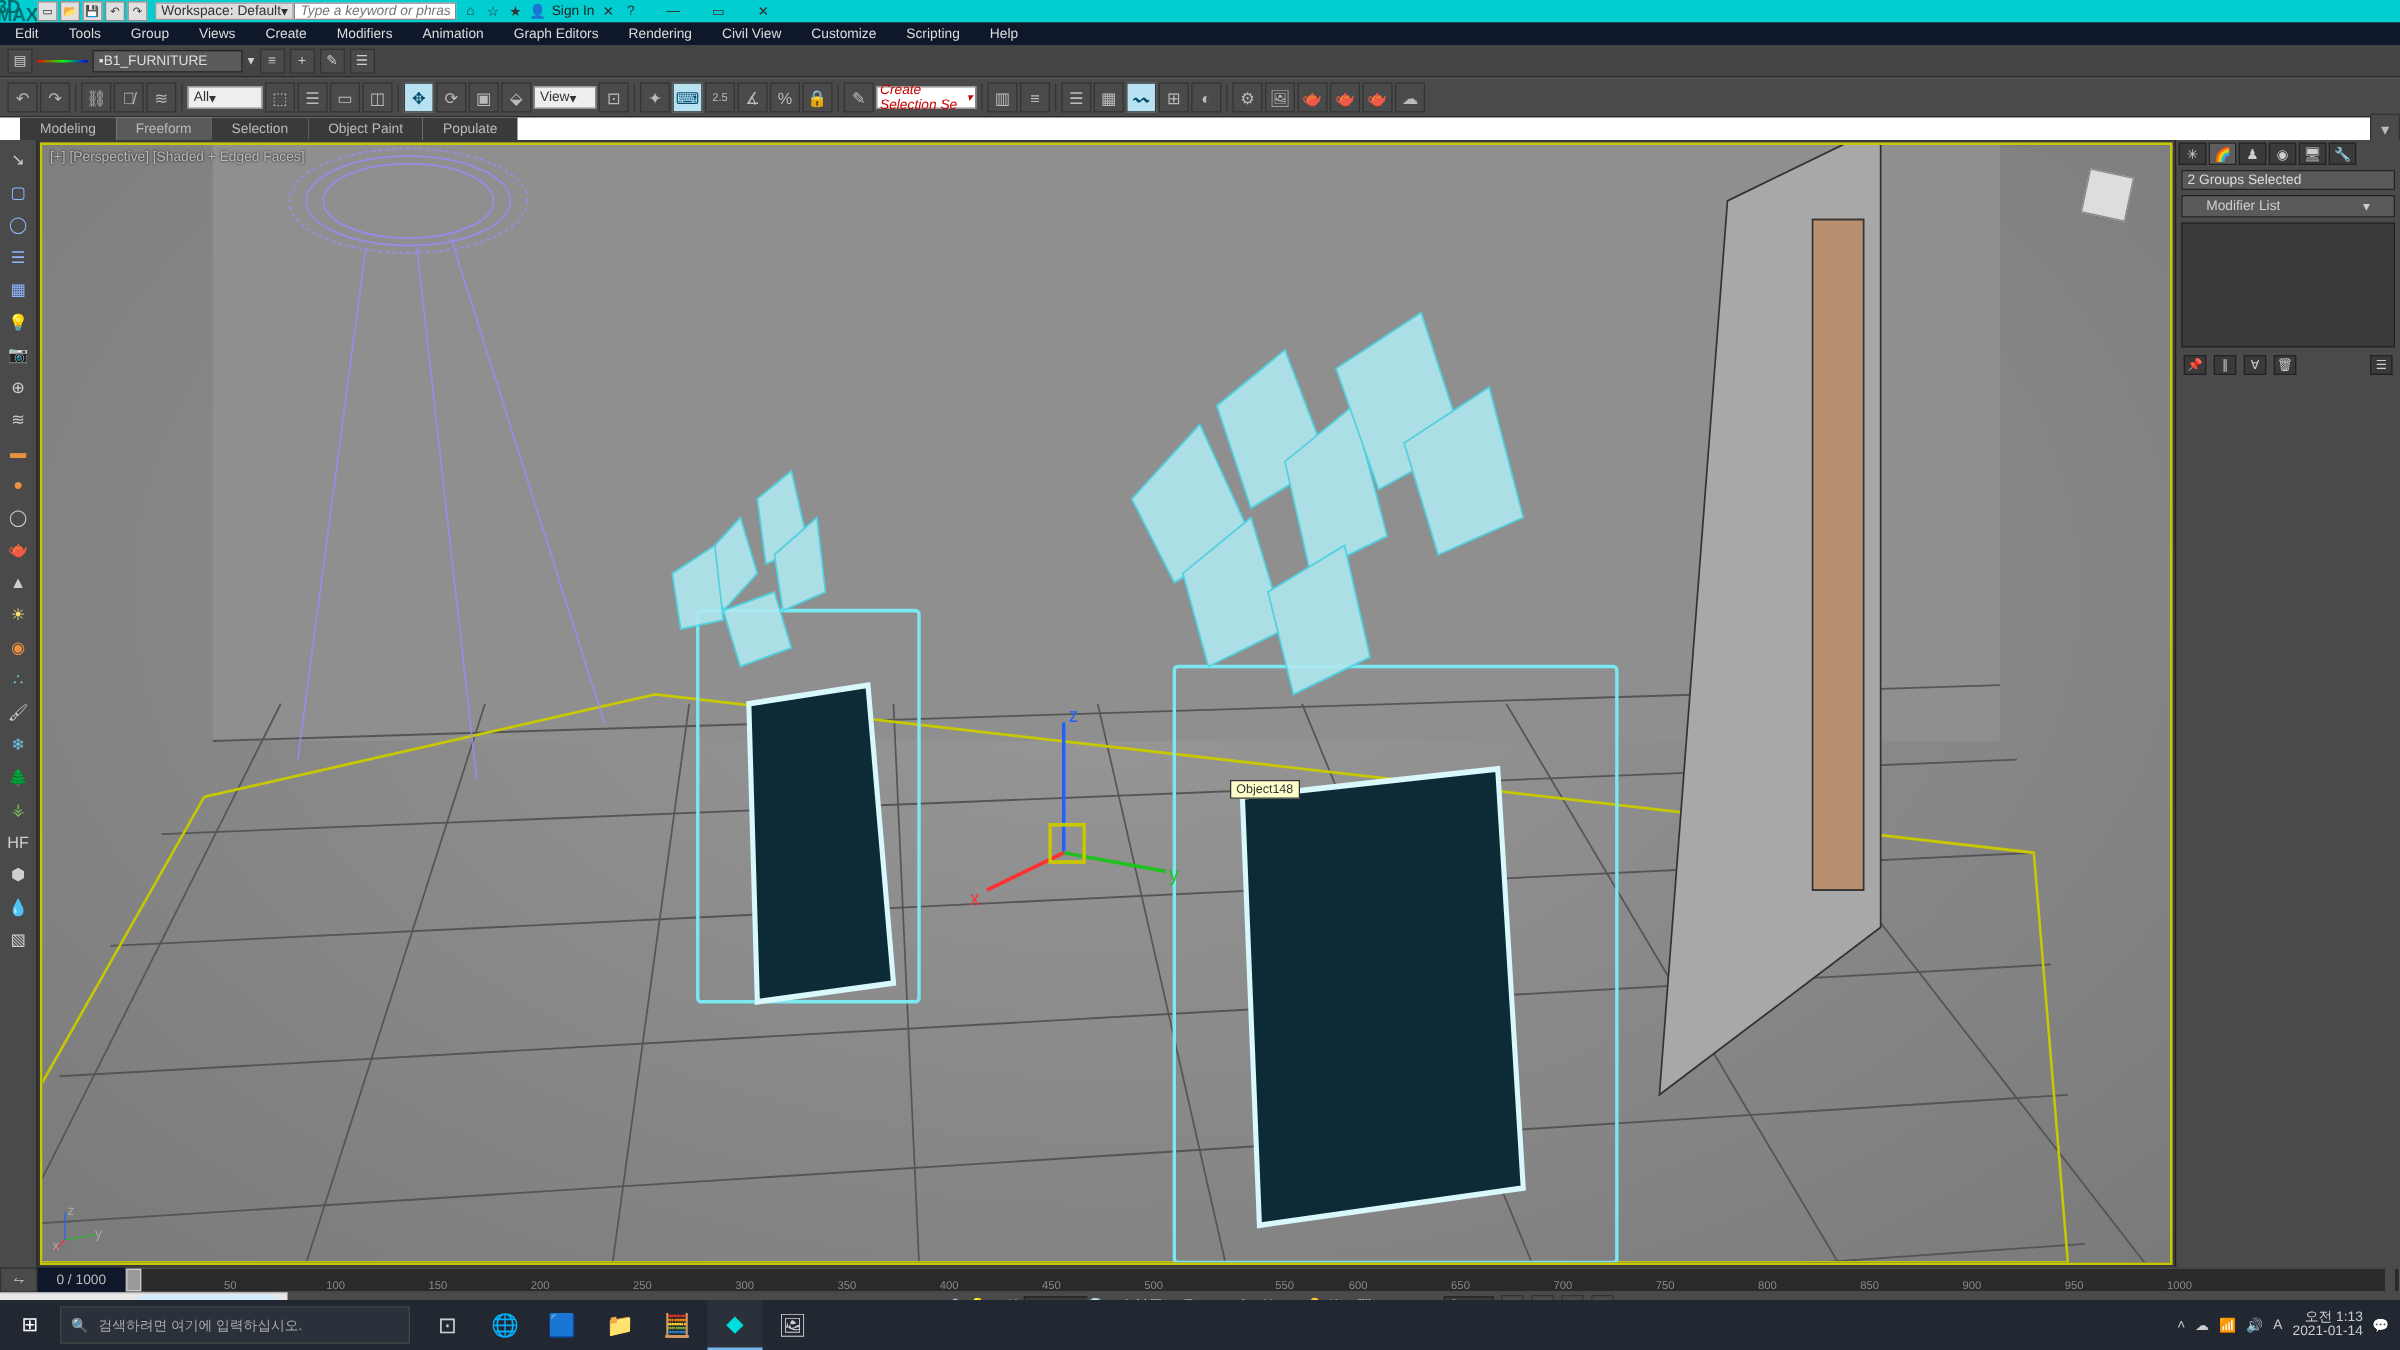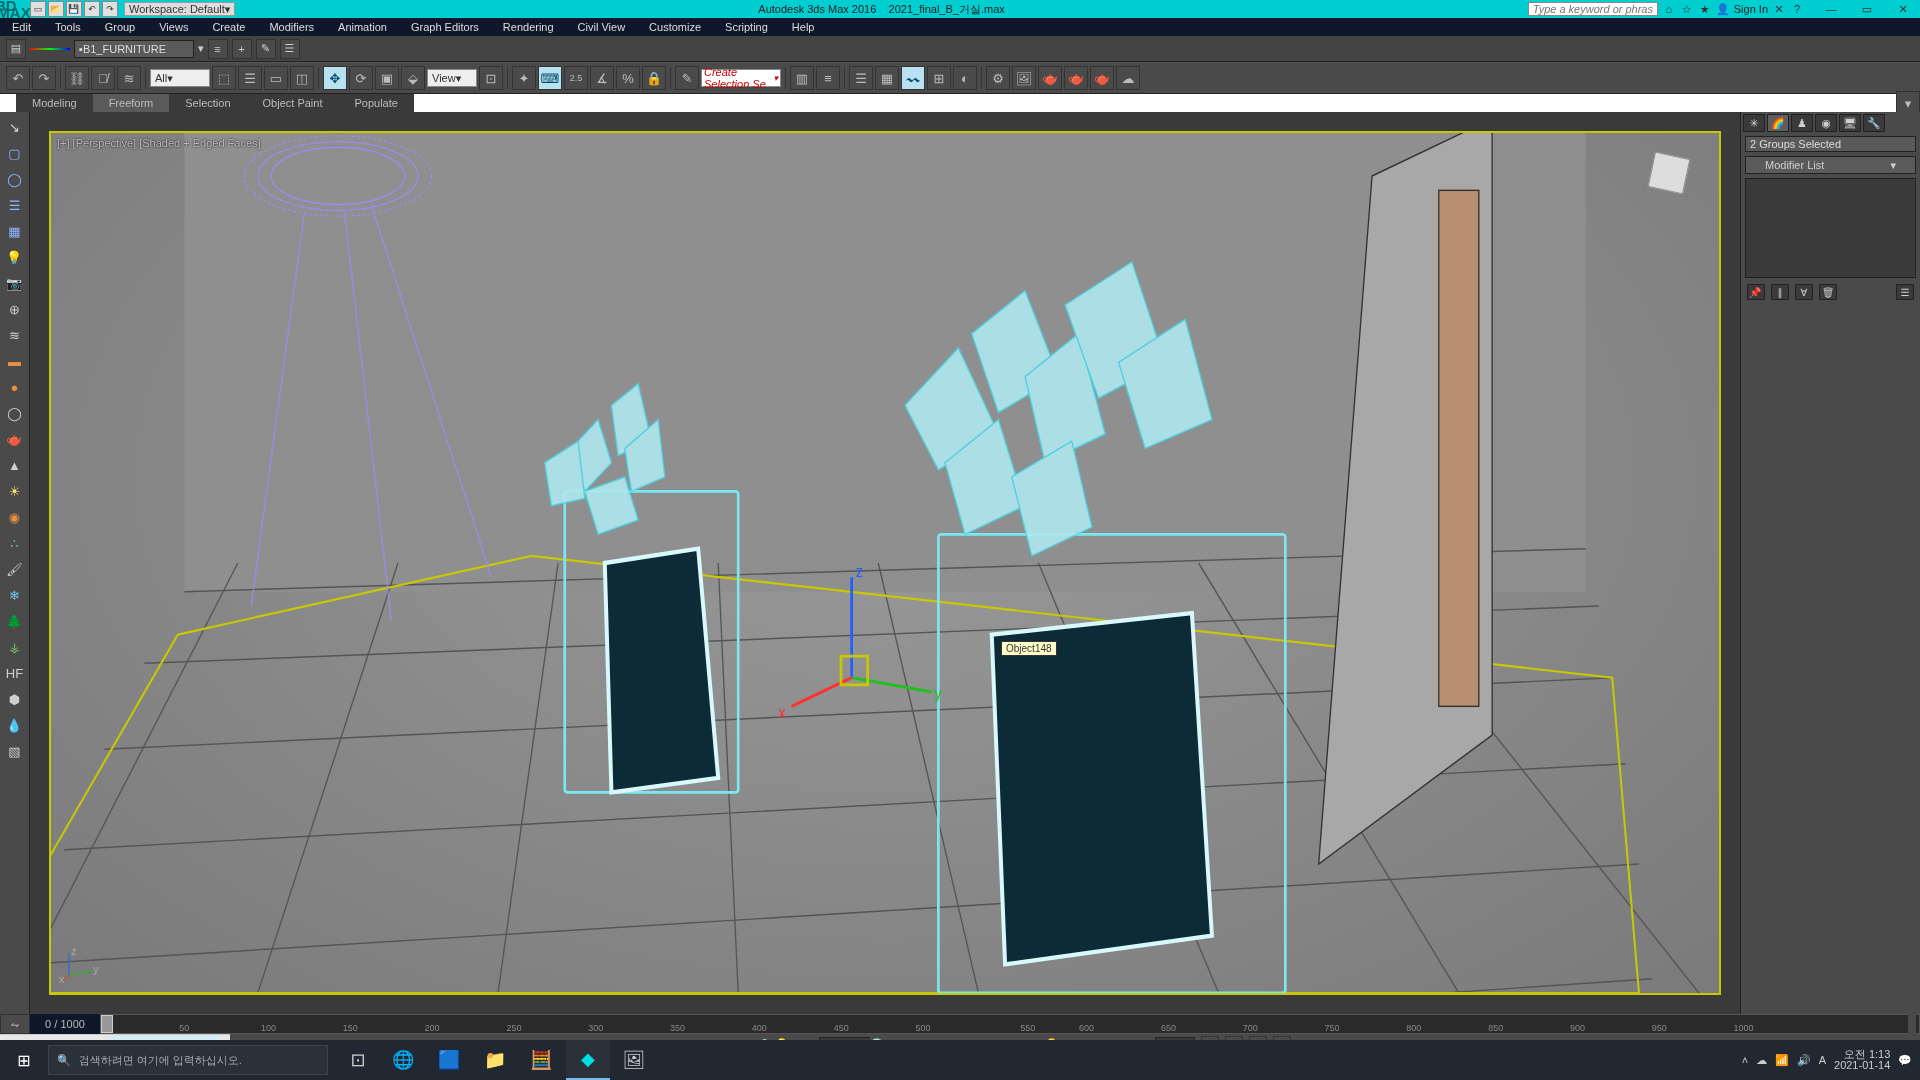--- a/index.html
+++ b/index.html
@@ -25,21 +25,21 @@
 .tool-btn.hl { background:#b8e2f2; color:#034a6d; }
 .combo-sm { height:18px; background:#eee; border:1px solid #888; color:#333; padding:0 4px; display:flex; align-items:center; }
 .sel-set { width:80px; height:18px; background:#fff; border:1px solid #888; color:#cc0000; font-style:italic; padding:0 2px; font-size:9px; display:flex; align-items:center; }
 .ribbon-tabs { height:18px; background:#ffffff; display:flex; align-items:center; padding-left:16px; gap:0; }
 .rtab { padding:0 16px; height:18px; display:flex; align-items:center; background:#3a3a3a; color:#bbb; }
 .rtab.active { background:#5a5a5a; }
 .rtab-post { margin-left:auto; display:flex; }
 .workarea { position:absolute; top:112px; left:0; right:0; bottom:66px; display:flex; }
 .left-dock { width:30px; background:#4a4a4a; border-right:1px solid #222; display:flex; flex-direction:column; gap:4px; padding:4px 0; align-items:center; }
 .dock-btn { width:22px; height:22px; display:flex; align-items:center; justify-content:center; font-size:13px; }
-.viewport-wrap { flex:1; position:relative; background:#6a6a6a; border:2px solid #c8c800; margin:19px; overflow:hidden; }
+.viewport-wrap { flex:1; position:relative; background:#6a6a6a; border:2px solid #c8c800; margin:2px; overflow:hidden; }
 .viewport { width:100%; height:100%; background:radial-gradient(ellipse at 50% 40%, #9a9a9a 0%, #7a7a7a 100%); position:relative; }
 .vp-label { position:absolute; top:4px; left:6px; color:#bbb; font-size:11px; text-shadow:0 0 2px #000; }
 .viewcube { position:absolute; top:10px; right:20px; width:60px; height:60px; background:radial-gradient(circle,#eee 30%,transparent 31%); display:flex; align-items:center; justify-content:center; }
 .viewcube-inner { width:36px; height:36px; background:#ddd; border:1px solid #888; transform:rotate(12deg); }
 .axis-mini { position:absolute; bottom:8px; left:8px; width:40px; height:40px; }
 .tooltip { position:absolute; top:508px; left:950px; background:#ffffcc; border:1px solid #333; padding:1px 4px; color:#333; font-size:10px; }
 .right-panel { width:180px; background:#4a4a4a; border-left:1px solid #222; display:flex; flex-direction:column; }
 .cmd-tabs { height:22px; display:flex; gap:2px; padding:2px; background:#4a4a4a; }
 .cmd-tab { width:22px; height:18px; background:#3a3a3a; border:1px solid #222; display:flex; align-items:center; justify-content:center; font-size:11px; }
 .cmd-tab.active { background:#5e5e5e; }
@@ -89,23 +89,20 @@
 <div class="titlebar">
   <div class="logo">3D<br>MAX</div>
   <div class="qat">
     <div class="qat-btn">▭</div>
     <div class="qat-btn">📂</div>
     <div class="qat-btn">💾</div>
     <div class="qat-btn">↶</div>
     <div class="qat-btn">↷</div>
   </div>
   <div class="ws-label"><span>Workspace: Default</span> ▾</div>
-  <div class="title-text">
-    <span>Autodesk 3ds Max 2016</span>&nbsp;&nbsp;&nbsp;&nbsp;<span>2021_final_B_거실.max</span>
-  </div>
   <div class="right">
     <input class="search" placeholder="Type a keyword or phrase" style="">
     <div class="tb-ico">⌂</div>
     <div class="tb-ico">☆</div>
     <div class="tb-ico">★</div>
     <div class="tb-ico">👤</div>
     <span>Sign In</span>
     <div class="tb-ico">✕</div>
     <div class="tb-ico">?</div>
     <div class="winbtns">

